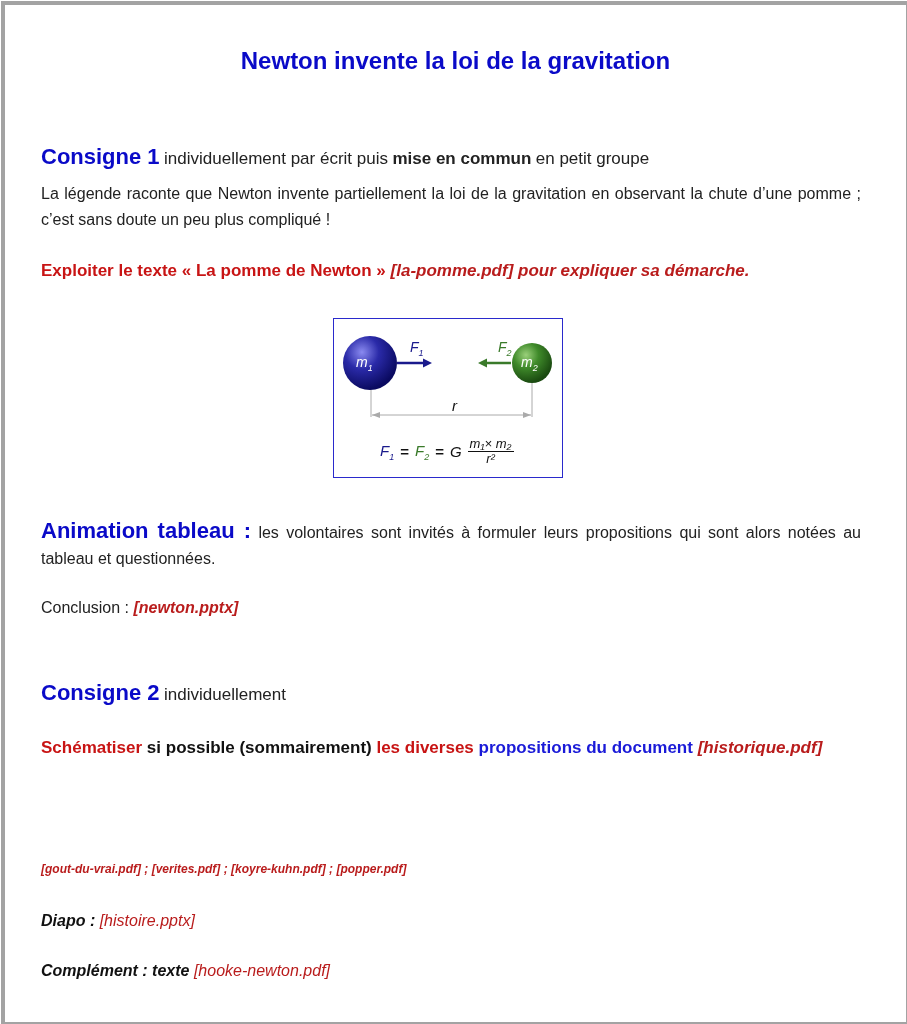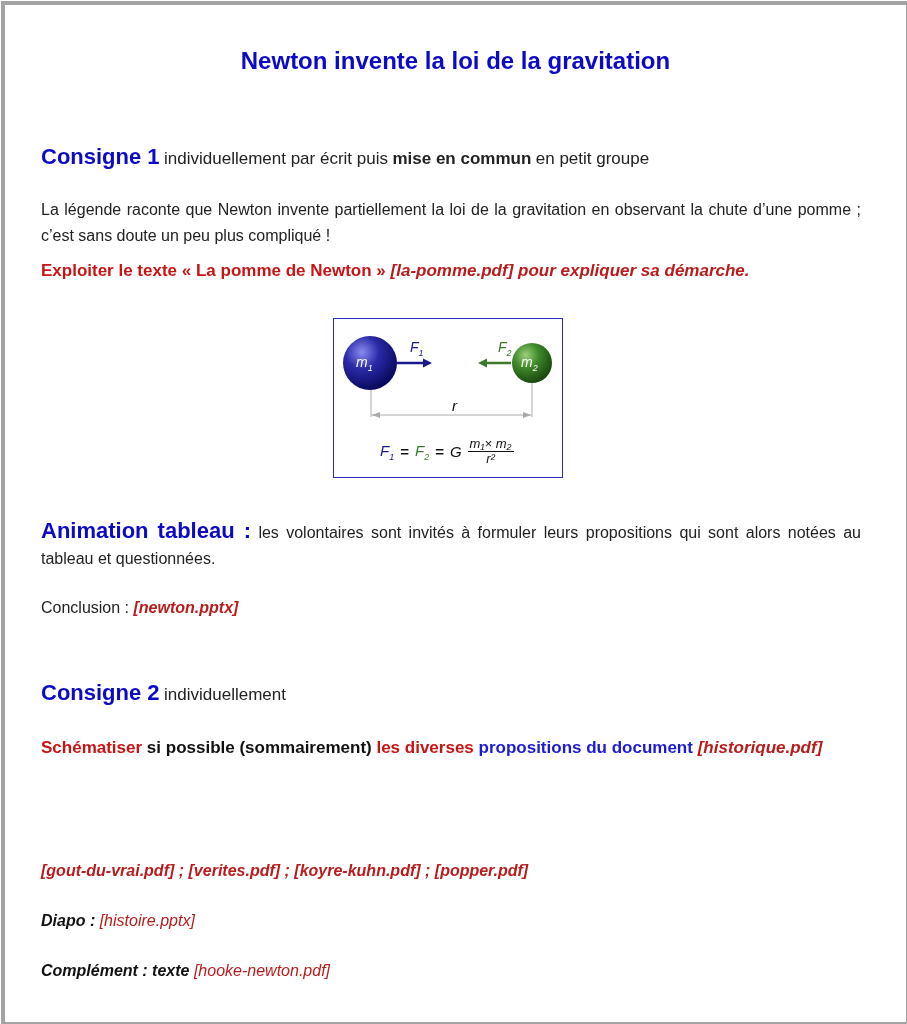--- a/index.html
+++ b/index.html
@@ -29,21 +29,21 @@
 
   <div class="abs title">Newton invente la loi de la gravitation</div>
 
   <div class="abs" style="left:36px; top:139px; width:830px;">
     <span class="h2">Consigne 1</span>
     <span class="body">individuellement par écrit puis</span>
     <span class="body bold">mise en commun</span>
     <span class="body">en petit groupe</span>
   </div>
 
-  <div class="abs body just" style="left:36px; top:192px; width:820px; font-size:16px;">La légende raconte que Newton invente partiellement la loi de la gravitation en observant la chute d’une pomme ; c’est sans doute un peu plus compliqué !</div>
+  <div class="abs body just" style="left:36px; top:176px; width:820px; font-size:16px;">La légende raconte que Newton invente partiellement la loi de la gravitation en observant la chute d’une pomme ; c’est sans doute un peu plus compliqué !</div>
 
   <div class="abs body bold red" style="left:36px; top:256px; width:830px;">
     <span>Exploiter le texte « La pomme de Newton »</span>
     <span class="it bright-red link">[la-pomme.pdf]</span>
     <span class="it bright-red">pour expliquer sa démarche.</span>
   </div>
 
 
   <div class="abs diagram">
     <svg width="228" height="158" viewBox="0 0 228 158">
@@ -113,21 +113,21 @@
 
   <div class="abs body bold" style="left:36px; top:733px; width:840px;">
     <span class="red">Schématiser</span>
     <span style="color:#111;">si possible (sommairement)</span>
     <span class="red">les diverses</span>
     <span class="blue">propositions du document</span>
     <span class="it bright-red link">[historique.pdf]</span>
   </div>
 
 
-  <div class="abs body bold it" style="left:36px; top:857px; font-size:16px;text-align:center;">
+  <div class="abs body bold it" style="left:36px; top:857px; font-size:12px;text-align:center;">
     <span class="bright-red link">[gout-du-vrai.pdf]</span>
     <span class="bright-red">;</span>
     <span class="bright-red link">[verites.pdf]</span>
     <span class="bright-red">;</span>
     <span class="bright-red link">[koyre-kuhn.pdf]</span>
     <span class="bright-red">;</span>
     <span class="bright-red link">[popper.pdf]</span>
   </div>
 
   <div class="abs body bold it" style="left:36px; top:907px; font-size:16px;">

